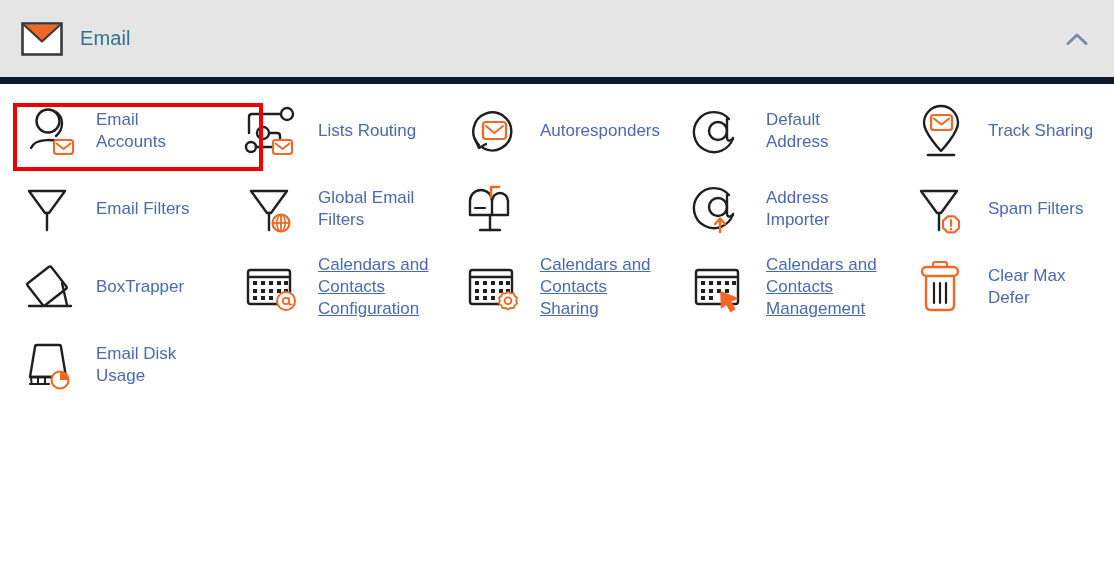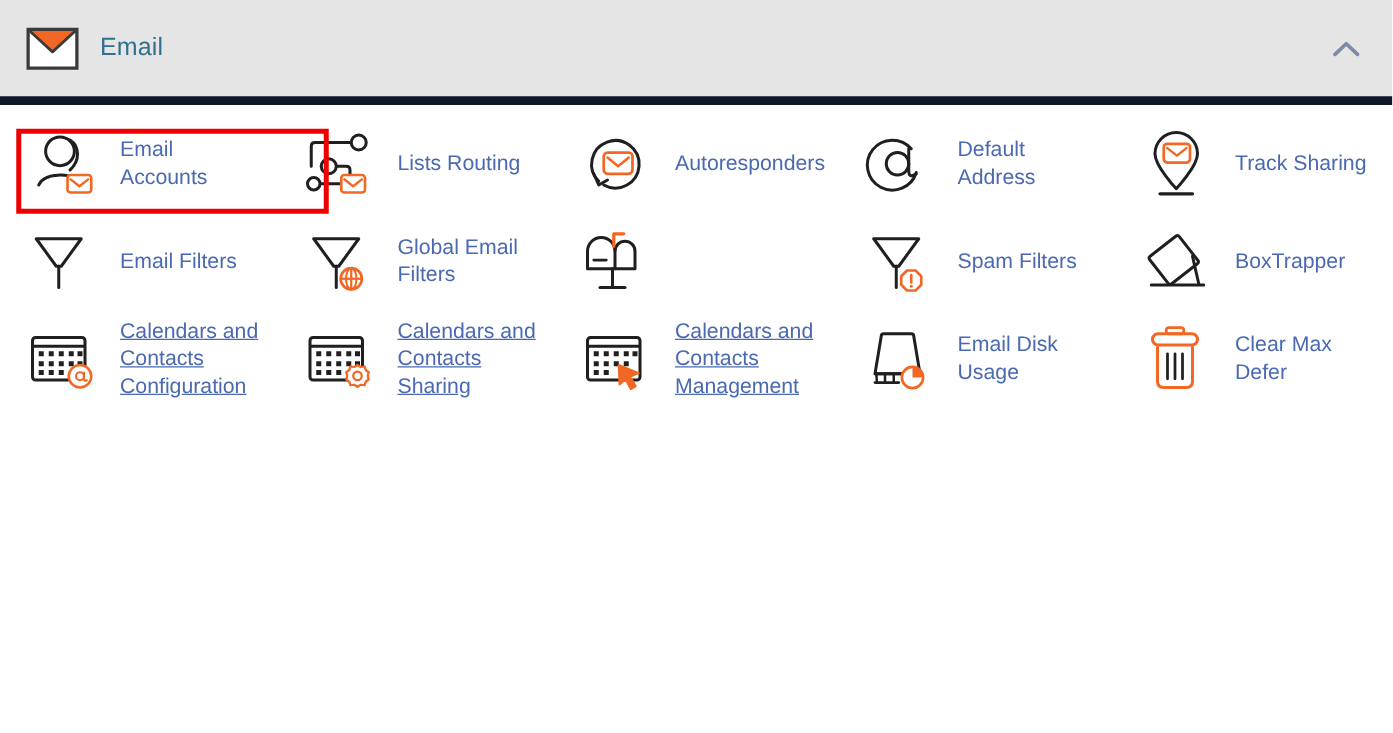--- a/index.html
+++ b/index.html
@@ -223,20 +223,34 @@
           <line x1="9" y1="25" x2="19" y2="25" stroke="#1f1f1f" stroke-width="2.2" stroke-linecap="round"></line>
           <line x1="24" y1="32" x2="24" y2="47" stroke="#1f1f1f" stroke-width="2.4" stroke-linecap="round"></line>
           <line x1="14" y1="47" x2="34" y2="47" stroke="#1f1f1f" stroke-width="2.4" stroke-linecap="round"></line>
           <g>
             <path d="M25 14 L25 4 L33 4" fill="none" stroke="#f26724" stroke-width="2.6" stroke-linecap="round" stroke-linejoin="round"></path>
           </g>
         </svg>
       </span>
     </a>
 
+    <a class="tile">
+      <span class="tile-icon">
+        <svg width="56" height="52" viewBox="0 0 56 52">
+          <path d="M36 12 A20 20 0 1 0 40 31" fill="none" stroke="#1f1f1f" stroke-width="2.4" stroke-linecap="round"></path>
+          <circle cx="25" cy="24" r="9" fill="none" stroke="#1f1f1f" stroke-width="2.4"></circle>
+          <path d="M34 12 L34 30 Q34 36 40 32" fill="none" stroke="#1f1f1f" stroke-width="2.4" stroke-linecap="round"></path>
+          <g>
+            <line x1="27" y1="49" x2="27" y2="36" stroke="#f26724" stroke-width="2.4" stroke-linecap="round"></line>
+            <path d="M22 41 L27 35.5 L32 41" fill="none" stroke="#f26724" stroke-width="2.4" stroke-linecap="round" stroke-linejoin="round"></path>
+          </g>
+        </svg>
+      </span>
+      <span class="tile-label">Address Importer</span>
+    </a>
 
     <a class="tile">
       <span class="tile-icon">
         <svg width="56" height="52" viewBox="0 0 56 52">
           <path d="M6 8 L42 8 L26 30 L22 30 Z" fill="none" stroke="#1f1f1f" stroke-width="2.4" stroke-linejoin="round"></path>
           <line x1="24" y1="30" x2="24" y2="47" stroke="#1f1f1f" stroke-width="2.4" stroke-linecap="round"></line>
           <g>
             <path d="M32.6 33.4 L39.4 33.4 L44 38 L44 44.8 L39.4 49.4 L32.6 49.4 L28 44.8 L28 38 Z" fill="#fff" stroke="#f26724" stroke-width="2.1" stroke-linejoin="round"></path>
             <line x1="36" y1="37" x2="36" y2="43" stroke="#f26724" stroke-width="2.1" stroke-linecap="round"></line>
             <circle cx="36" cy="46" r="1.2" fill="#f26724"></circle>
@@ -339,47 +353,47 @@
           <g>
             <path d="M29 31 L45 37.5 L38.2 40.2 L42.6 48 L38.6 50.2 L34.4 42.4 L29.6 46.6 Z" fill="#f26724" stroke="#f26724" stroke-width="1.6" stroke-linejoin="round"></path>
           </g>
         </svg>
       </span>
       <span class="tile-label">Calendars and Contacts Management</span>
     </a>
 
     <a class="tile">
       <span class="tile-icon">
-        <svg width="58" height="52" viewBox="0 0 58 52">
-          <path d="M13 8 Q13 6 15 6 L37 6 Q39 6 39 8 L44 38 L8 38 Z" fill="none" stroke="#1f1f1f" stroke-width="2.4" stroke-linejoin="round"></path>
-          <line x1="8" y1="38" x2="44" y2="38" stroke="#1f1f1f" stroke-width="2.4"></line>
-          <line x1="9" y1="38" x2="9.6" y2="45" stroke="#1f1f1f" stroke-width="2"></line>
-          <line x1="16" y1="38" x2="16" y2="45" stroke="#1f1f1f" stroke-width="2"></line>
-          <line x1="23" y1="38" x2="23" y2="45" stroke="#1f1f1f" stroke-width="2"></line>
-          <line x1="8" y1="45" x2="27" y2="45" stroke="#1f1f1f" stroke-width="2.2" stroke-linecap="round"></line>
-          <g>
-            <circle cx="38" cy="41" r="8.5" fill="#fff" stroke="#f26724" stroke-width="2.1"></circle>
-            <path d="M38 41 L38 32.5 A8.5 8.5 0 0 1 46.5 41 Z" fill="#f26724"></path>
-          </g>
-        </svg>
-      </span>
-      <span class="tile-label">Email Disk Usage</span>
-    </a>
-
-    <a class="tile">
-      <span class="tile-icon">
         <svg width="56" height="54" viewBox="0 0 56 54">
           <rect x="18" y="2" width="14" height="5" rx="2" fill="none" stroke="#f26724" stroke-width="2.2"></rect>
           <rect x="7" y="7" width="36" height="9" rx="4.5" fill="none" stroke="#f26724" stroke-width="2.4"></rect>
           <path d="M11 17 L11 45 Q11 50 16 50 L34 50 Q39 50 39 45 L39 17" fill="none" stroke="#f26724" stroke-width="2.4" stroke-linejoin="round"></path>
           <line x1="19" y1="23" x2="19" y2="43" stroke="#1f1f1f" stroke-width="2.2" stroke-linecap="round"></line>
           <line x1="25" y1="23" x2="25" y2="43" stroke="#1f1f1f" stroke-width="2.2" stroke-linecap="round"></line>
           <line x1="31" y1="23" x2="31" y2="43" stroke="#1f1f1f" stroke-width="2.2" stroke-linecap="round"></line>
         </svg>
       </span>
       <span class="tile-label">Clear Max Defer</span>
     </a>
 
+    <a class="tile">
+      <span class="tile-icon">
+        <svg width="58" height="52" viewBox="0 0 58 52">
+          <path d="M13 8 Q13 6 15 6 L37 6 Q39 6 39 8 L44 38 L8 38 Z" fill="none" stroke="#1f1f1f" stroke-width="2.4" stroke-linejoin="round"></path>
+          <line x1="8" y1="38" x2="44" y2="38" stroke="#1f1f1f" stroke-width="2.4"></line>
+          <line x1="9" y1="38" x2="9.6" y2="45" stroke="#1f1f1f" stroke-width="2"></line>
+          <line x1="16" y1="38" x2="16" y2="45" stroke="#1f1f1f" stroke-width="2"></line>
+          <line x1="23" y1="38" x2="23" y2="45" stroke="#1f1f1f" stroke-width="2"></line>
+          <line x1="8" y1="45" x2="27" y2="45" stroke="#1f1f1f" stroke-width="2.2" stroke-linecap="round"></line>
+          <g>
+            <circle cx="38" cy="41" r="8.5" fill="#fff" stroke="#f26724" stroke-width="2.1"></circle>
+            <path d="M38 41 L38 32.5 A8.5 8.5 0 0 1 46.5 41 Z" fill="#f26724"></path>
+          </g>
+        </svg>
+      </span>
+      <span class="tile-label">Email Disk Usage</span>
+    </a>
+
   </div>
 
   <div class="highlight-box" id="hlbox" style="left: 13px; top: 103px; width: 250px; height: 68px; border-color: rgb(238, 0, 0); border-width: 4px;"></div>
 
 </div>
 
 </body></html>

